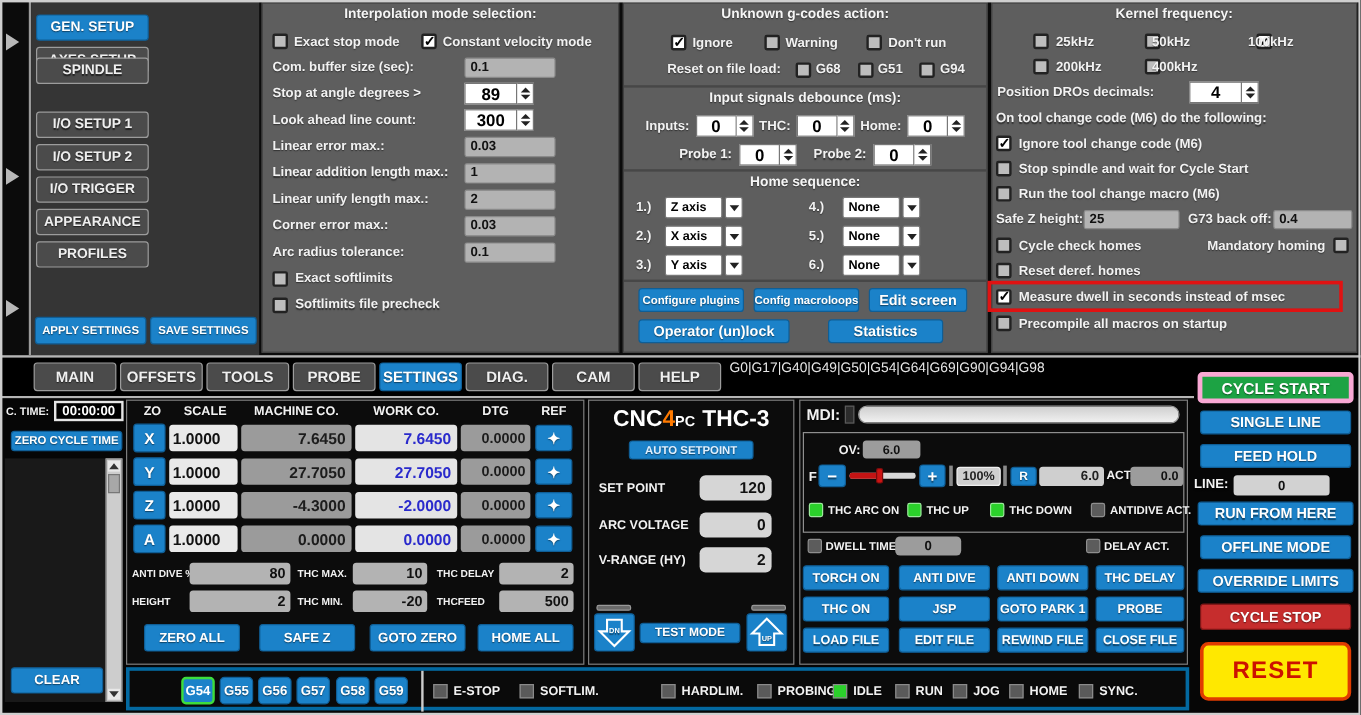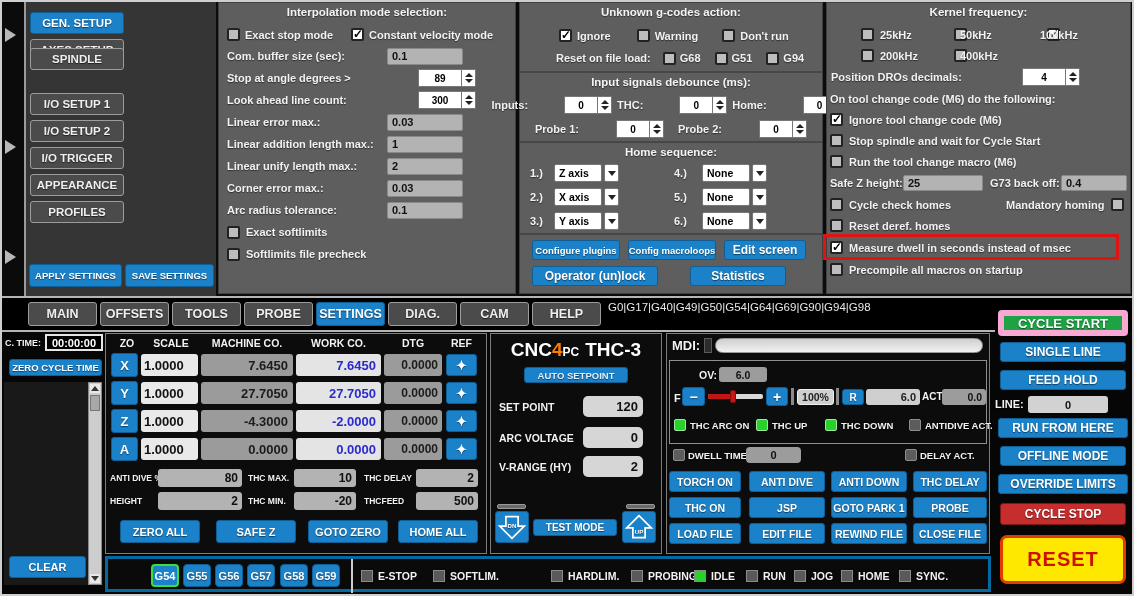--- a/index.html
+++ b/index.html
@@ -14,22 +14,22 @@
         display:flex;align-items:center;justify-content:center;text-shadow:0 1px 1px rgba(0,0,0,.5);white-space:nowrap;}
   .gbtn{background:#4b4b4b;border:1px solid #9c9c9c;border-radius:3px;color:#efefef;font-weight:bold;
         display:flex;align-items:center;justify-content:center;text-shadow:0 1px 1px rgba(0,0,0,.6);white-space:nowrap;}
   .cb{display:inline-block;width:13px;height:13px;background:#bdbdbd;border:2px solid #222;border-radius:2px;
       vertical-align:middle;flex:none;position:relative;}
   .cb.on{background:#fff;}
   .cb.on::after{content:"\2713";position:absolute;left:0px;top:-3px;font-size:12px;font-weight:bold;color:#000;}
   .field{background:#b3b3b3;border:1px solid #8a8a8a;border-radius:2px;color:#111;font-weight:bold;font-size:11px;
          padding:0 4px;display:flex;align-items:center;overflow:hidden;}
   .spin{display:inline-flex;height:18px;}
-  .spin .sval{background:#fff;border:1px solid #777;width:44px;color:#000;font-weight:bold;font-size:10px;
-        display:flex;align-items:center;justify-content:center;margin-left:31px;}
+  .spin .sval{background:#fff;border:1px solid #777;width:44px;color:#000;font-weight:bold;font-size:14px;
+        display:flex;align-items:center;justify-content:center;}
   .spin .sbtn{background:#fff;border:1px solid #777;border-left:none;width:14px;display:flex;flex-direction:column;
         align-items:center;justify-content:center;gap:2px;}
   .spin .sbtn i{display:block;width:0;height:0;border-left:4px solid transparent;border-right:4px solid transparent;}
   .spin .sbtn i.up{border-bottom:4px solid #222;}
   .spin .sbtn i.dn{border-top:4px solid #222;}
   .dd{display:inline-flex;height:18px;gap:2px;}
   .dd .dval{background:#fff;border:1px solid #777;border-radius:2px;width:48px;color:#000;font-weight:bold;font-size:10.5px;
         display:flex;align-items:center;padding-left:4px;}
   .dd .darr{background:#fff;border:1px solid #777;border-radius:2px;width:15px;position:relative;}
   .dd .darr::after{content:"";position:absolute;left:3px;top:6px;border-left:4px solid transparent;border-right:4px solid transparent;border-top:5px solid #222;}
@@ -509,21 +509,21 @@
       <span class="sled abs" style="left:686px;top:11px;"></span>
       <span class="lbl abs" style="left:703px;top:11px;font-size:10.5px;">JOG</span>
       <span class="sled abs" style="left:733px;top:11px;"></span>
       <span class="lbl abs" style="left:750px;top:11px;font-size:10.5px;">HOME</span>
       <span class="sled abs" style="left:791px;top:11px;"></span>
       <span class="lbl abs" style="left:808px;top:11px;font-size:10.5px;">SYNC.</span>
     </div>
   </div>
 
   <div class="abs" style="left:995px;top:308px;width:139px;height:288px;">
-    <div class="abs" style="left:3px;top:2px;width:130px;height:26px;background:#1da344;border:6px solid #f9a8d4;border-radius:4px;color:#fff;font-weight:bold;font-size:13px;display:flex;align-items:center;justify-content:center;text-shadow:0 1px 1px rgba(0,0,0,.5);">CYCLE START</div>
+    <div class="abs" style="left:3px;top:2px;width:130px;height:26px;background:#1da344;border:4px solid #f9a8d4;border-radius:4px;color:#fff;font-weight:bold;font-size:13px;display:flex;align-items:center;justify-content:center;text-shadow:0 1px 1px rgba(0,0,0,.5);">CYCLE START</div>
     <div class="abs bbtn" style="left:5px;top:34px;width:126px;height:20px;font-size:12px;">SINGLE LINE</div>
     <div class="abs bbtn" style="left:5px;top:62px;width:126px;height:20px;font-size:12px;">FEED HOLD</div>
     <span class="lbl abs" style="left:0px;top:90px;font-size:11px;">LINE:</span>
     <div class="abs dfield" style="left:33px;top:88px;width:80px;height:17px;background:#d2d2d2;color:#111;font-size:11px;justify-content:center;">0</div>
     <div class="abs bbtn" style="left:3px;top:110px;width:130px;height:20px;font-size:12px;">RUN FROM HERE</div>
     <div class="abs bbtn" style="left:5px;top:138px;width:126px;height:20px;font-size:12px;">OFFLINE MODE</div>
     <div class="abs bbtn" style="left:3px;top:166px;width:130px;height:20px;font-size:12px;">OVERRIDE LIMITS</div>
     <div class="abs" style="left:5px;top:195px;width:126px;height:22px;background:#c62d2d;border:1px solid #7d1616;border-radius:3px;color:#fff;font-weight:bold;font-size:12px;display:flex;align-items:center;justify-content:center;text-shadow:0 1px 1px rgba(0,0,0,.5);">CYCLE STOP</div>
     <div class="abs" style="left:5px;top:227px;width:126px;height:49px;background:#ffe800;border:3px solid #e03c00;border-radius:7px;color:#cc1100;font-weight:bold;font-size:20px;display:flex;align-items:center;justify-content:center;letter-spacing:1px;">RESET</div>
   </div>

